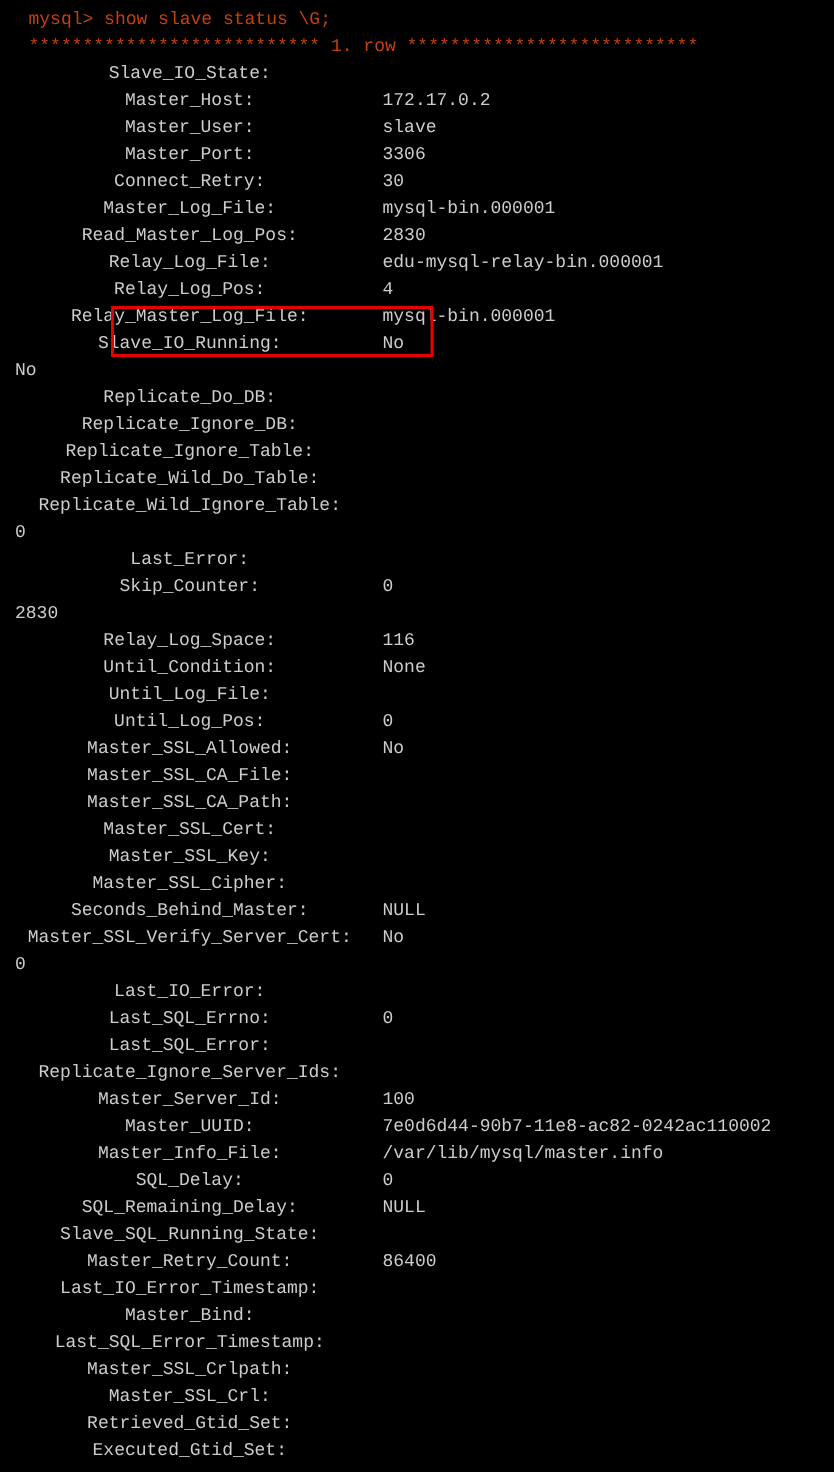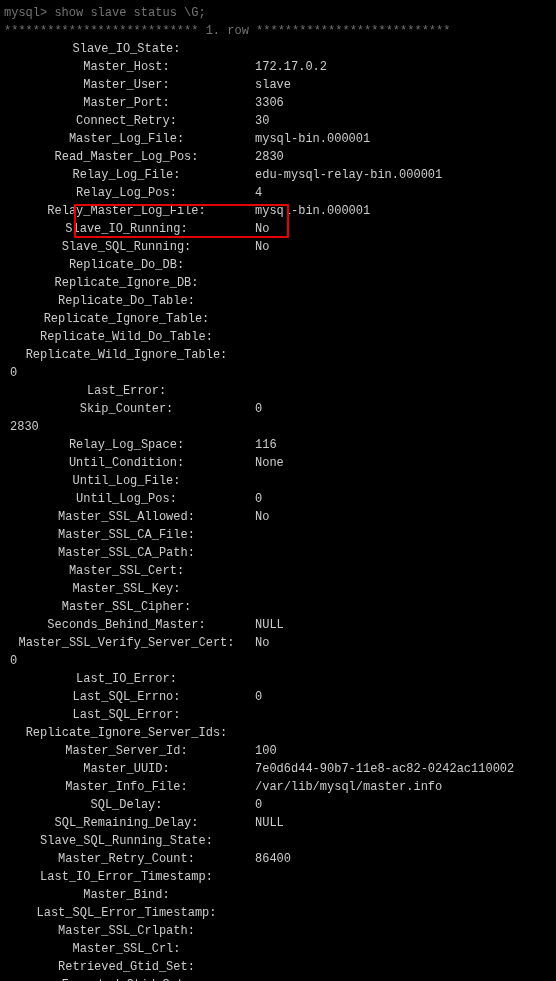--- a/index.html
+++ b/index.html
@@ -5,21 +5,21 @@
   * { margin: 0; padding: 0; box-sizing: border-box; }
   body {
     background: #000;
     color: #ccc;
     font-family: "Courier New", monospace;
     font-size: 12px;
     line-height: 1.5;
     padding: 4px;
     width: 556px;
   }
-  .prompt { color: #737373; }
+  .prompt { color: #c2410c; margin-left: 15px; }
   .row-line { display: flex; }
   .label {
     width: 245px;
     text-align: center;
     flex-shrink: 0;
   }
   .value {
     padding-left: 6px;
     white-space: nowrap;
   }
@@ -79,33 +79,31 @@
       </div>
       <div class="row-line">
         <span class="label">Relay_Master_Log_File:</span>
         <span class="value">mysql-bin.000001</span>
       </div>
       <div class="row-line">
         <span class="label">Slave_IO_Running:</span>
         <span class="value">No</span>
       </div>
       <div class="row-line">
-        <span class="label">Slave_SQL_Running:</span>
         <span class="value">No</span>
       </div>
       <div class="row-line">
         <span class="label">Replicate_Do_DB:</span>
         <span class="value"></span>
       </div>
       <div class="row-line">
         <span class="label">Replicate_Ignore_DB:</span>
         <span class="value"></span>
       </div>
       <div class="row-line">
-        <span class="label">Replicate_Do_Table:</span>
         <span class="value"></span>
       </div>
       <div class="row-line">
         <span class="label">Replicate_Ignore_Table:</span>
         <span class="value"></span>
       </div>
       <div class="row-line">
         <span class="label">Replicate_Wild_Do_Table:</span>
         <span class="value"></span>
       </div>

